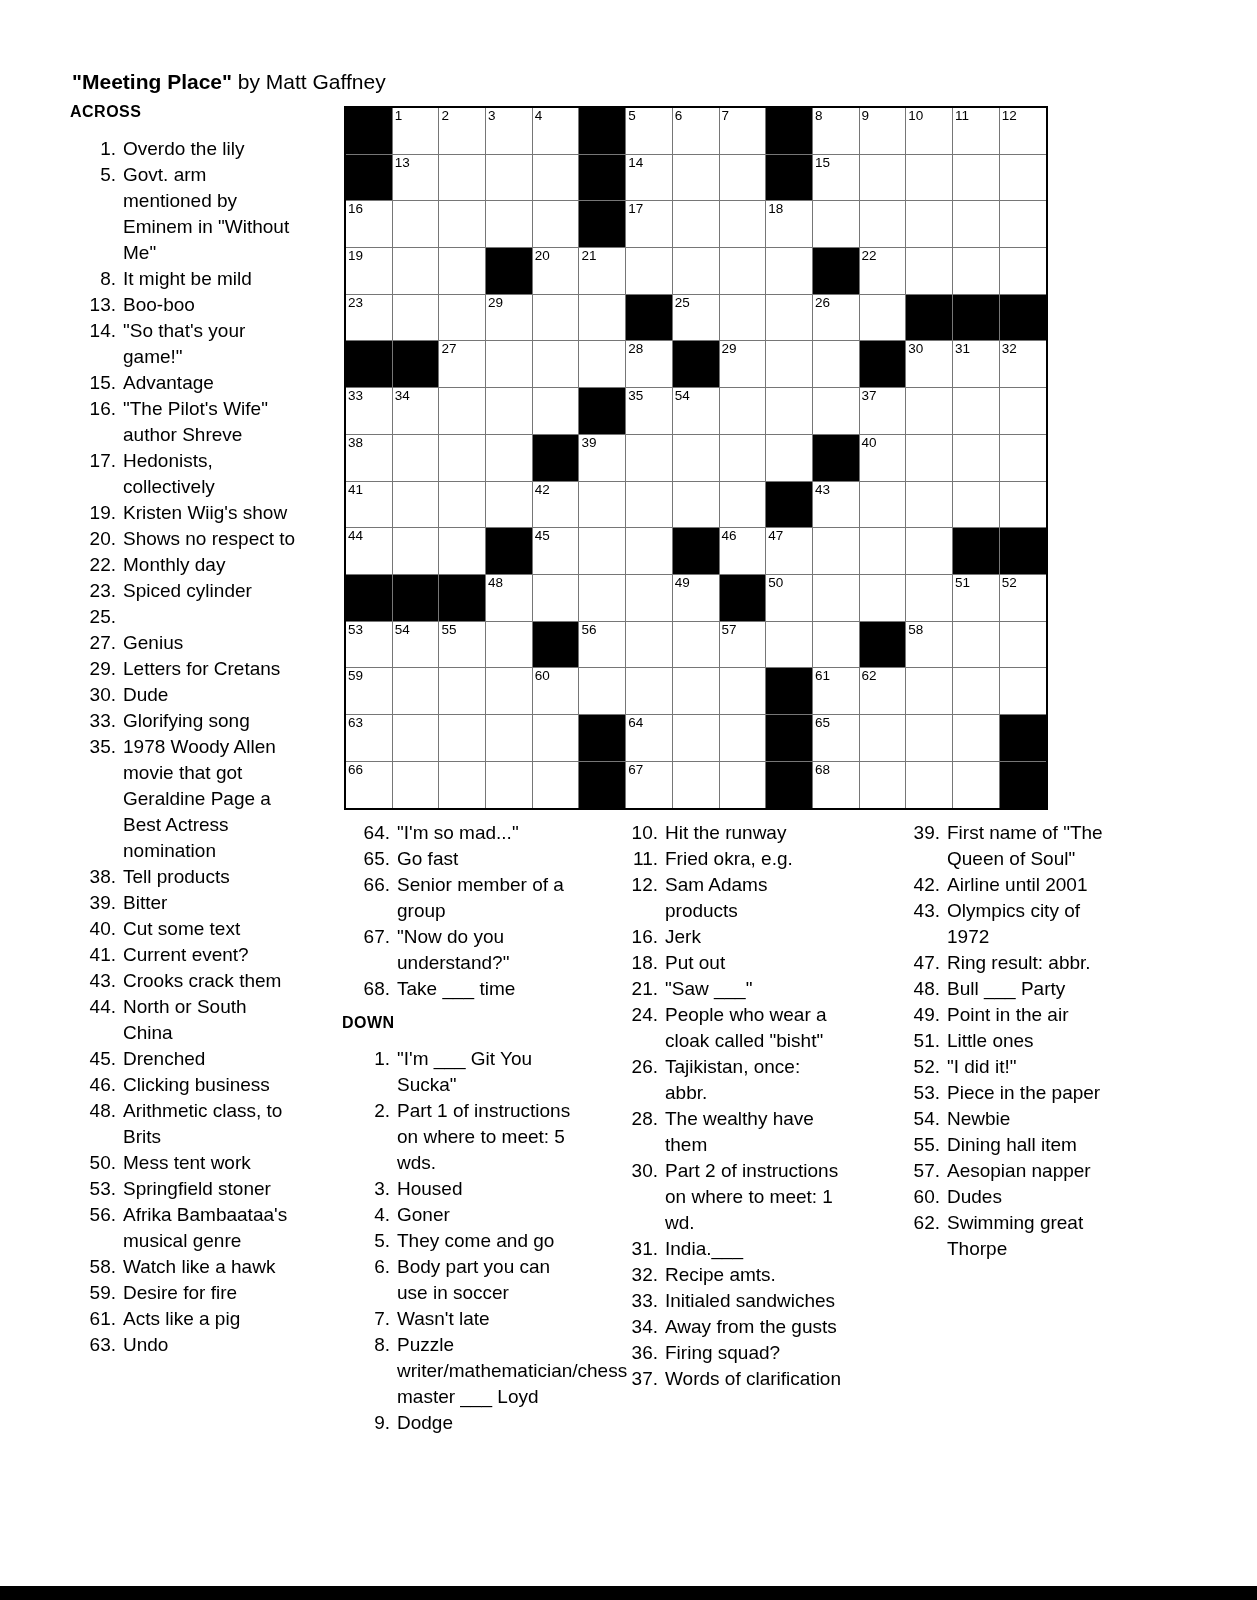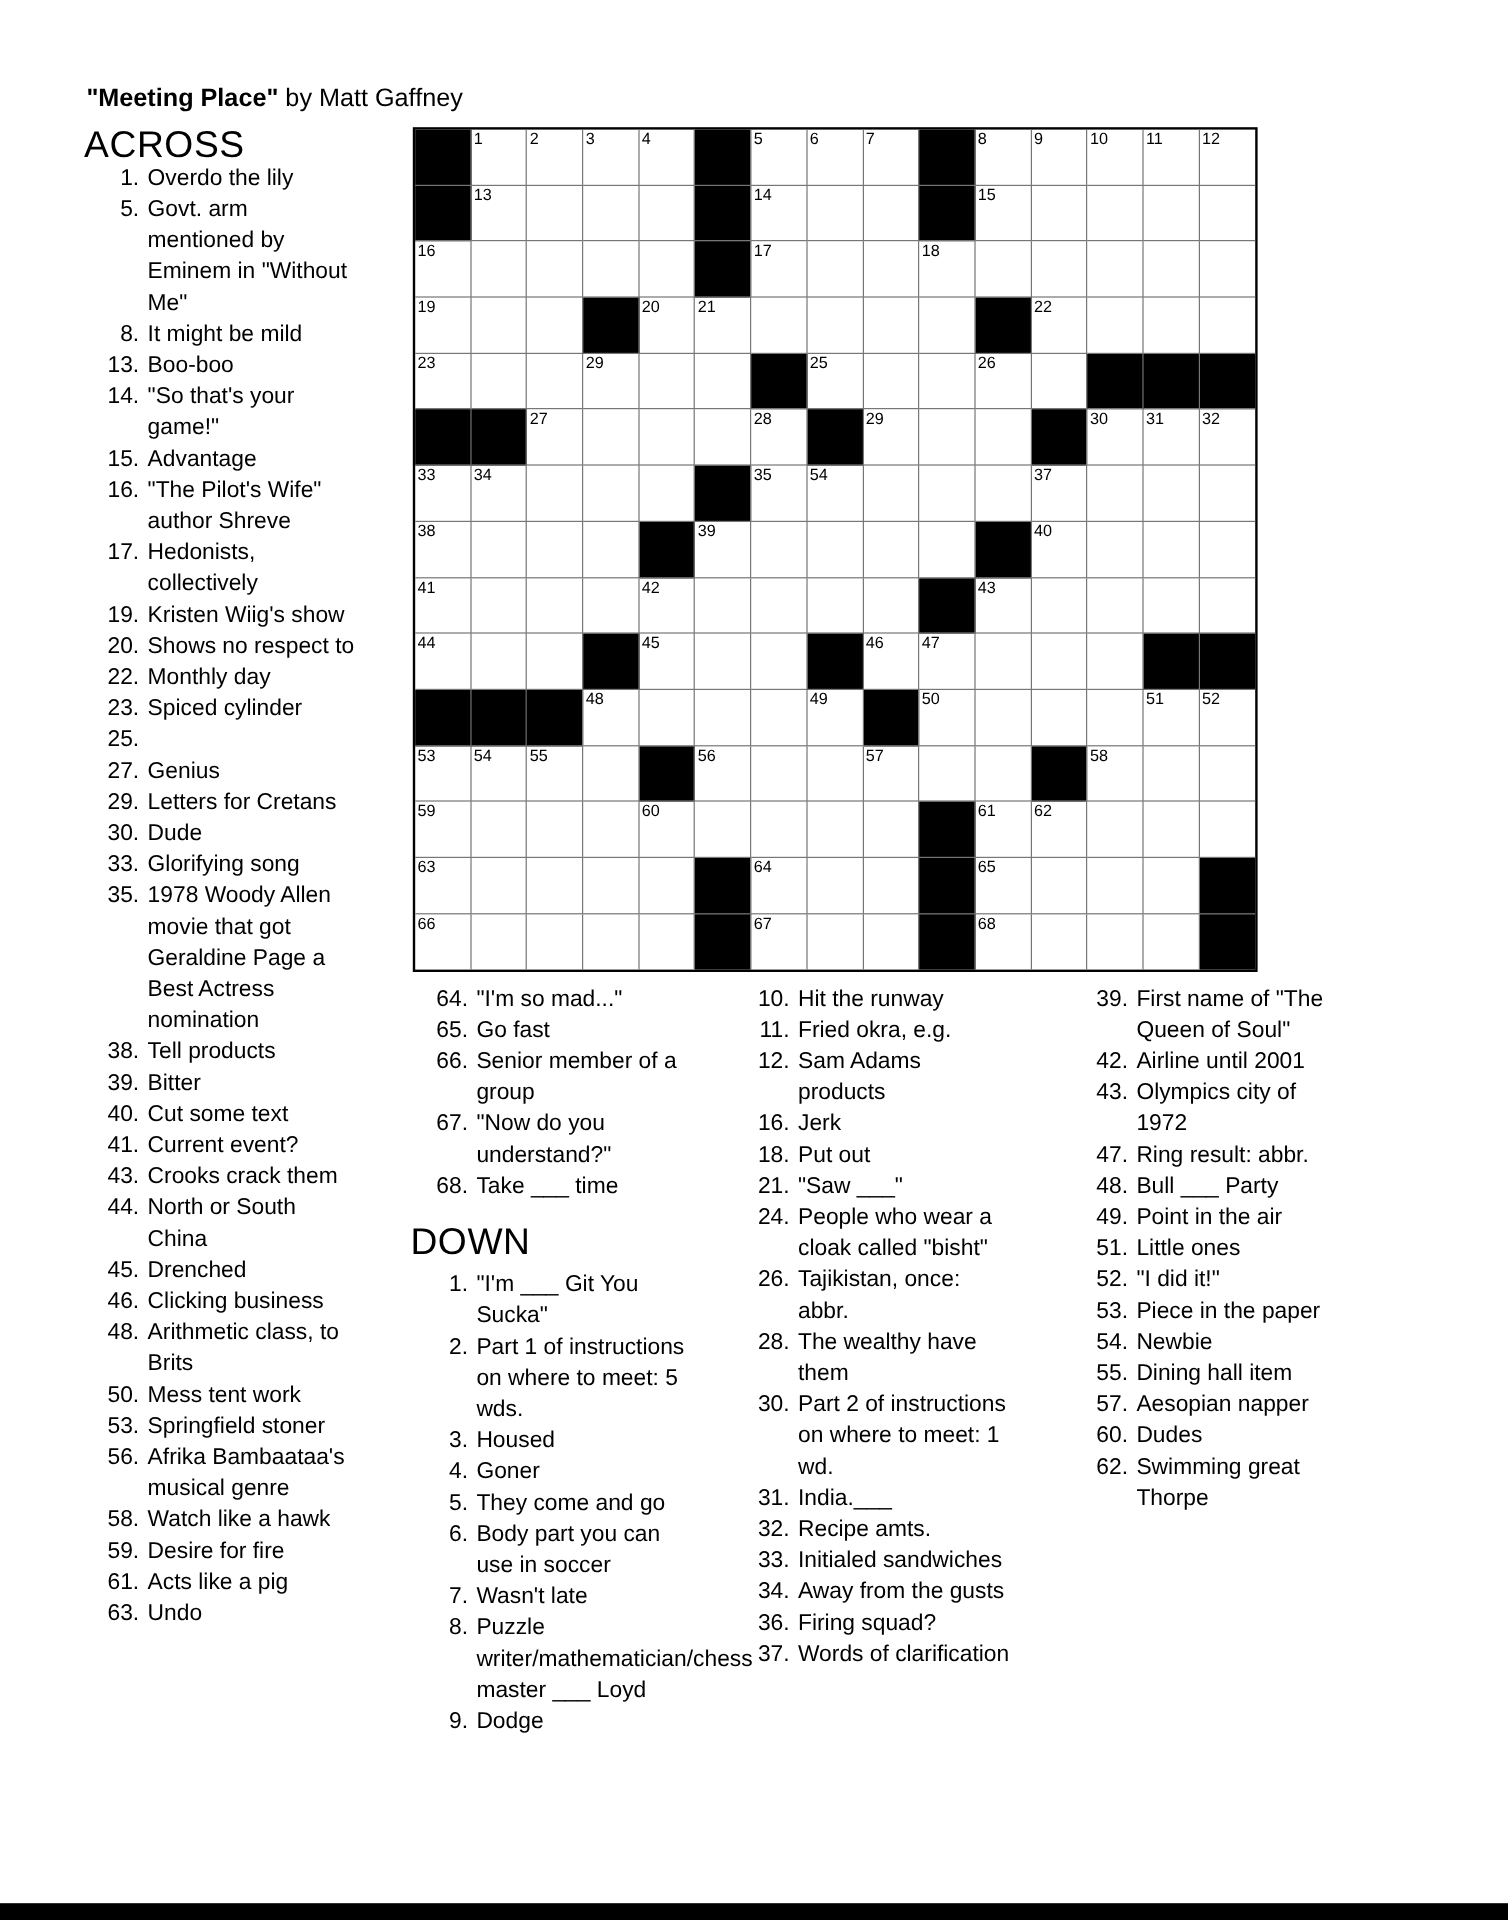--- a/index.html
+++ b/index.html
@@ -2,34 +2,34 @@
 <html><head>
 <meta charset="utf-8">
 <style>
   html, body { margin:0; padding:0; background:#ffffff; }
   .page {
     position:relative; width:1257px; height:1600px; background:#fff;
     font-family:"Liberation Sans", sans-serif; color:#000; overflow:hidden;
   }
   .title { position:absolute; left:72px; top:70px; font-size:21px; white-space:nowrap; }
   .title .bold { font-weight:bold; }
-  .section-header { font-size:31px; font-weight:normal; letter-spacing:0.5px; }
+  .section-header { font-size:16px; font-weight:bold; letter-spacing:0.5px; }
   .across-header { position:absolute; left:70px; top:103px; }
 
   .clue-col { position:absolute; font-size:19px; line-height:26px; }
   .clue { display:grid; column-gap:7px; }
   .clue .cn { text-align:right; white-space:nowrap; }
   .clue .ct { overflow-wrap:normal; }
 
   .col-left { left:72px; top:136px; width:225px; }
   .col-left .clue { grid-template-columns:44px 174px; }
 
   .col2 { left:350px; top:820px; width:232px; }
   .col2 .clue { grid-template-columns:40px 185px; }
-  .down-header { margin:20px 0 10px -8px; }
+  .down-header { margin:8px 0 10px -8px; }
 
   .col3 { left:618px; top:820px; width:227px; }
   .col3 .clue { grid-template-columns:40px 180px; }
 
   .col4 { left:895px; top:820px; width:223px; }
   .col4 .clue { grid-template-columns:45px 170px; }
 
   .grid {
     position:absolute; left:344px; top:106px;
     display:grid; grid-template-columns:repeat(15, 46.7px); grid-auto-rows:46.7px;

